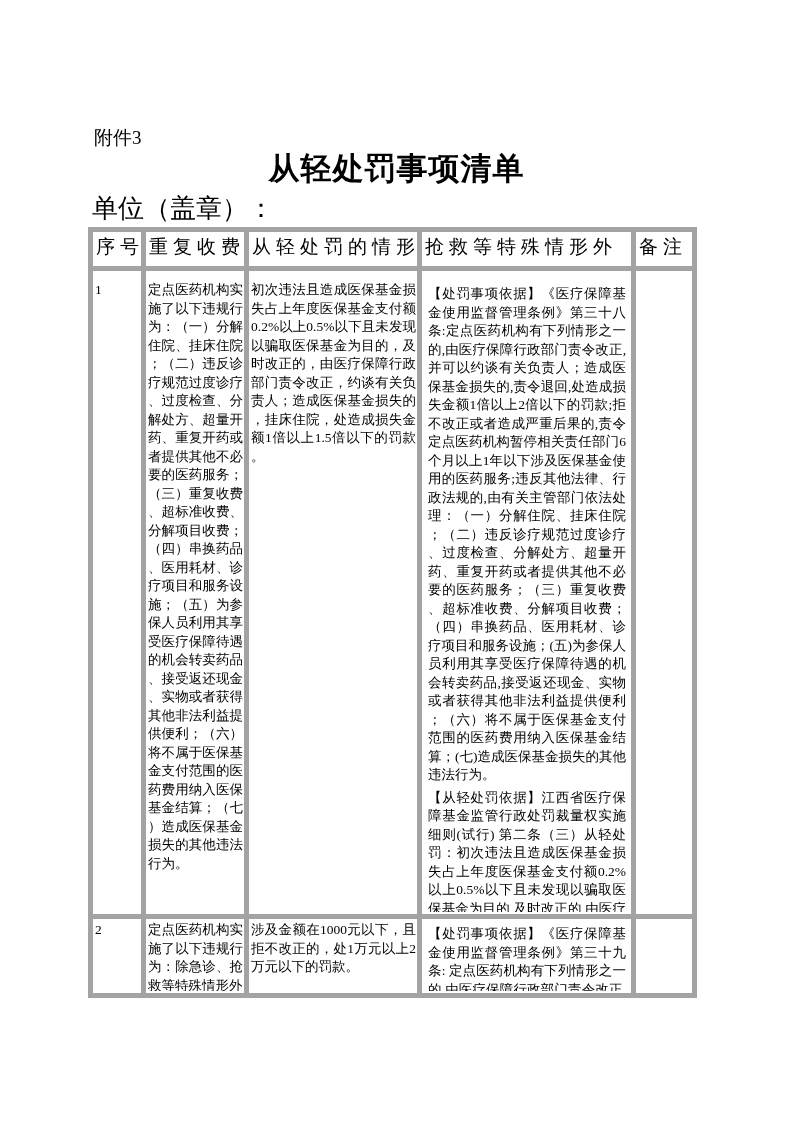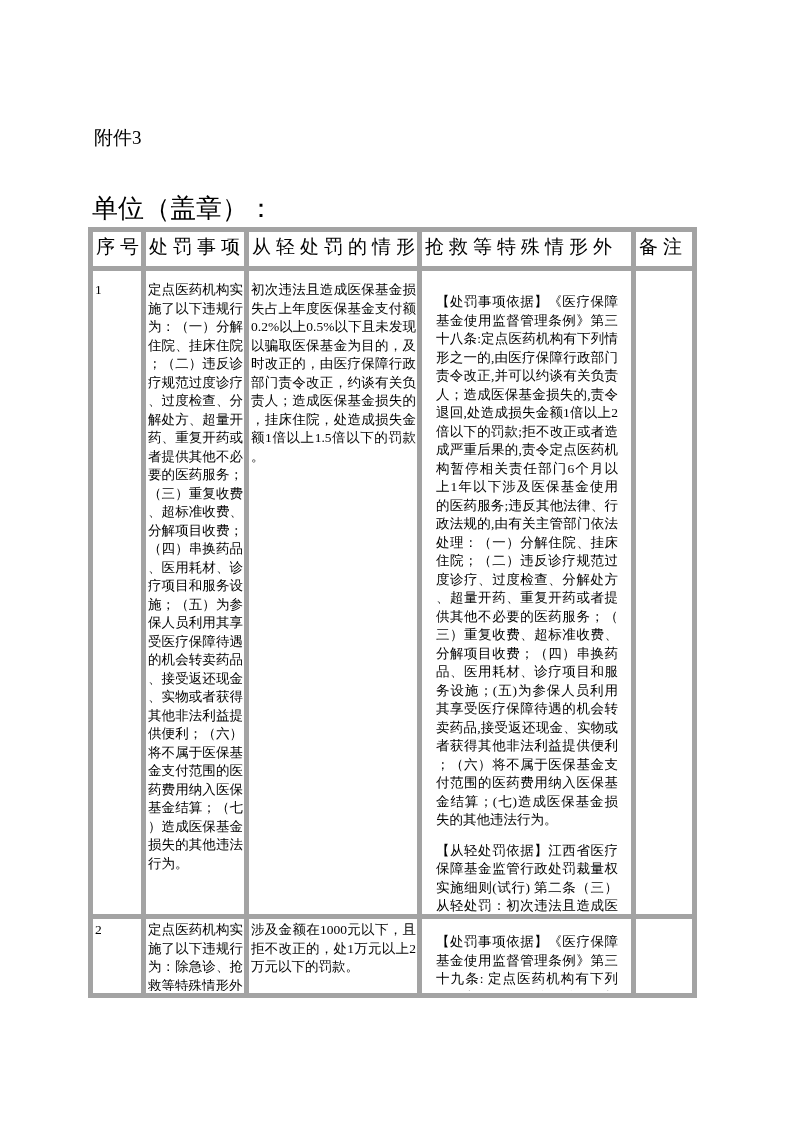--- a/index.html
+++ b/index.html
@@ -50,44 +50,45 @@
     text-align:justify;
     word-break:break-all; line-break:anywhere;
     padding:2px 1px 2px 2px;
   }
   tr.row1 td { padding-top:10px; }
   tr.row2 td { padding-top:2px; }
   .clip { overflow:hidden; }
   .clip.r1 { height:631px; }
   .clip.r2 { height:70px; }
   td.idx { text-align:center; font-size:14px; }
-  td p { margin:12px; padding:0;font-family:Liberation Serif, serif; }
+  td p { margin:4px; padding:0;font-family:Liberation Serif, serif; }
 </style>
 </head>
 <body>
 
 <div class="page">
 
   <div class="attachment">附件3</div>
 
+  <h1 class="doc-title">从轻处罚事项清单</h1>
 
   <div class="unit-label">单位（盖章）：</div>
 
   <table class="list">
     <colgroup>
       <col style="width:53px">
       <col style="width:103px">
       <col style="width:173px">
       <col style="width:214px">
       <col style="width:61px">
     </colgroup>
     <thead>
       <tr>
         <th>序号</th>
-        <th>处罚事项</th>
+        <th>重复收费</th>
         <th>从轻处罚的情形</th>
         <th>抢救等特殊情形外</th>
         <th>备注</th>
       </tr>
     </thead>
     <tbody>
       <tr class="row1">
         <td class="idx">
           <div class="clip r1">1</div>
         </td>

